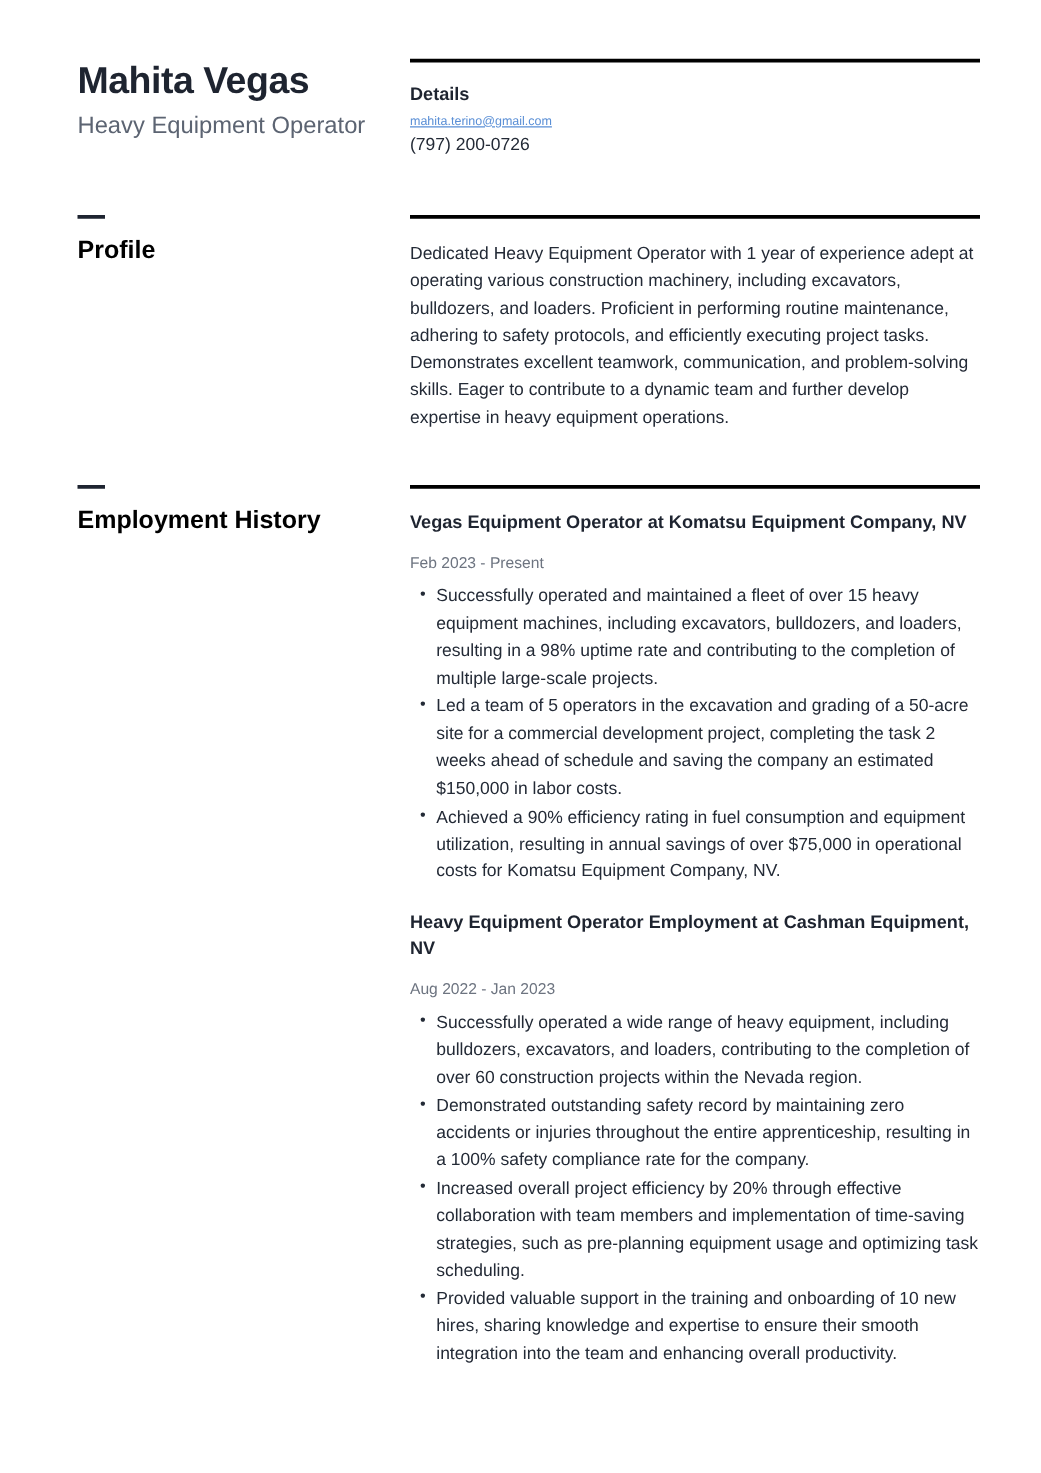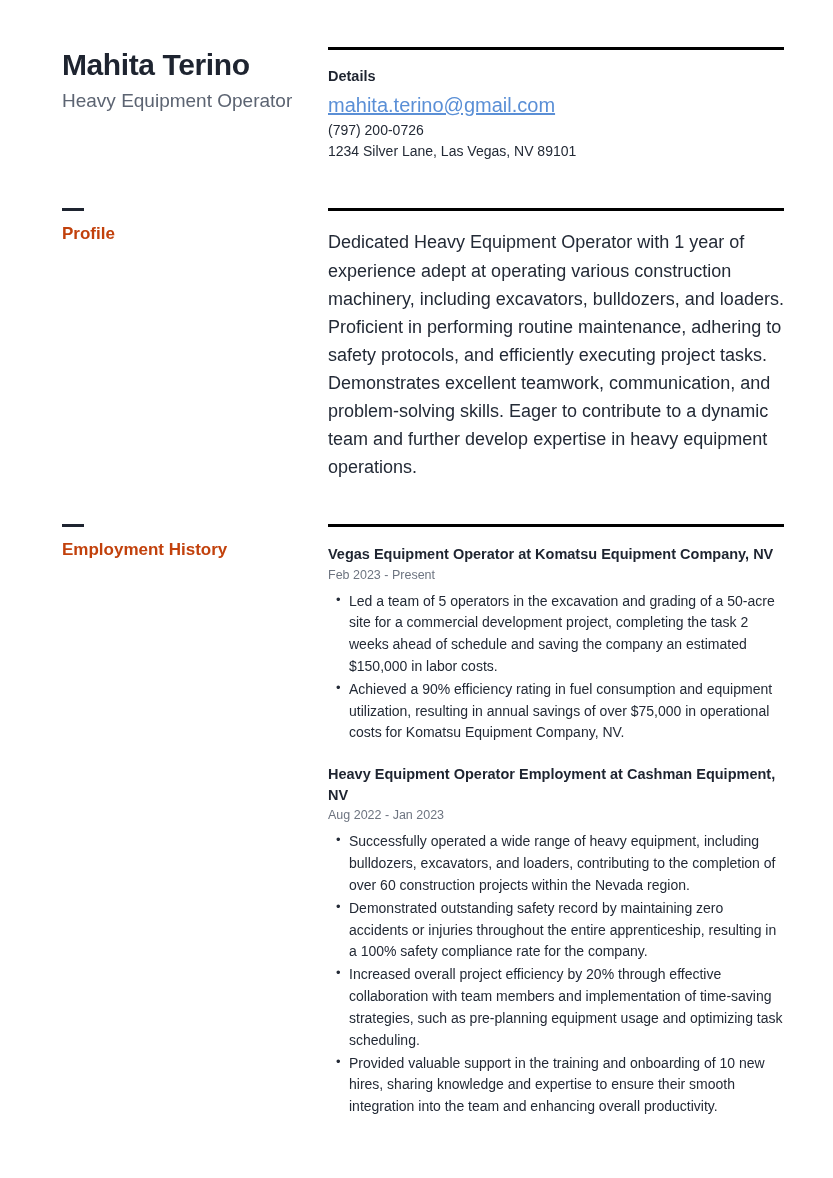--- a/index.html
+++ b/index.html
@@ -67,71 +67,71 @@
   }
   .dash {
     width: 22px;
     height: 3px;
     background: #1e2430;
     margin: 0 0 12px 0;
   }
 
   
   .section-label {
-    font-size: 17px;
-    font-weight: bold;
-    color: #c2410c;
+    font-size: 20px;
+    font-weight: bold;
+    color: #000000;
     line-height: 1.3;
     margin: 0;
   }
 
   
   .details-heading {
     font-size: 14.5px;
     font-weight: bold;
     color: #1e2430;
     margin: 0 0 3px 0;
     line-height: 1.35;
   }
   .detail-line {
     font-size: 14px;
     line-height: 1.52;
     color: #232a36;
   }
   .detail-link {
-    font-size: 20px;
+    font-size: 10px;
     line-height: 1.52;
     color: #5a8fd6;
     text-decoration: underline;
     display: block;
   }
 
   
   .profile-text {
-    font-size: 18px;
+    font-size: 14px;
     line-height: 1.56;
     color: #232a36;
     margin: 0;
   }
 
   
   .job { margin-bottom: 20px; }
   .job:last-child { margin-bottom: 0; }
   .job-heading {
     font-size: 14.5px;
     font-weight: bold;
     color: #1e2430;
     line-height: 1.42;
     margin: 0;
   }
   .job-date {
     font-size: 12.5px;
     color: #6d7480;
     line-height: 1.5;
-    margin: 1px 0 6px 0;
+    margin: 13px 0 6px 0;
   }
   ul.bullets {
     margin: 0;
     padding: 0 0 0 21px;
     list-style: none;
   }
   ul.bullets li {
     position: relative;
     font-size: 14px;
     line-height: 1.56;
@@ -151,29 +151,28 @@
   .sec-profile { margin-top: 46px; }
   .sec-employment { margin-top: 43px; }
 </style>
 </head>
 <body>
 
 <div class="resume">
 
   <div class="row header-row">
     <div class="col-left">
-      <h1 class="name">Mahita Terino</h1>
+      <h1 class="name">Mahita Vegas</h1>
       <div class="job-title">Heavy Equipment Operator</div>
     </div>
     <div class="col-right">
       <div class="rule"></div>
       <div class="details-heading">Details</div>
       <a class="detail-link" href="#">mahita.terino@gmail.com</a>
       <div class="detail-line">(797) 200-0726</div>
-      <div class="detail-line">1234 Silver Lane, Las Vegas, NV 89101</div>
     </div>
   </div>
 
   <div class="row sec-profile">
     <div class="col-left">
       <div class="dash"></div>
       <div class="section-label">Profile</div>
     </div>
     <div class="col-right">
       <div class="rule"></div>
@@ -186,20 +185,21 @@
       <div class="dash"></div>
       <div class="section-label">Employment History</div>
     </div>
     <div class="col-right">
       <div class="rule"></div>
 
       <div class="job">
         <div class="job-heading">Vegas Equipment Operator at Komatsu Equipment Company, NV</div>
         <div class="job-date">Feb 2023 - Present</div>
         <ul class="bullets">
+          <li>Successfully operated and maintained a fleet of over 15 heavy equipment machines, including excavators, bulldozers, and loaders, resulting in a 98% uptime rate and contributing to the completion of multiple large-scale projects.</li>
           <li>Led a team of 5 operators in the excavation and grading of a 50-acre site for a commercial development project, completing the task 2 weeks ahead of schedule and saving the company an estimated $150,000 in labor costs.</li>
           <li>Achieved a 90% efficiency rating in fuel consumption and equipment utilization, resulting in annual savings of over $75,000 in operational costs for Komatsu Equipment Company, NV.</li>
         </ul>
       </div>
 
       <div class="job">
         <div class="job-heading">Heavy Equipment Operator Employment at Cashman Equipment, NV</div>
         <div class="job-date">Aug 2022 - Jan 2023</div>
         <ul class="bullets">
           <li>Successfully operated a wide range of heavy equipment, including bulldozers, excavators, and loaders, contributing to the completion of over 60 construction projects within the Nevada region.</li>

